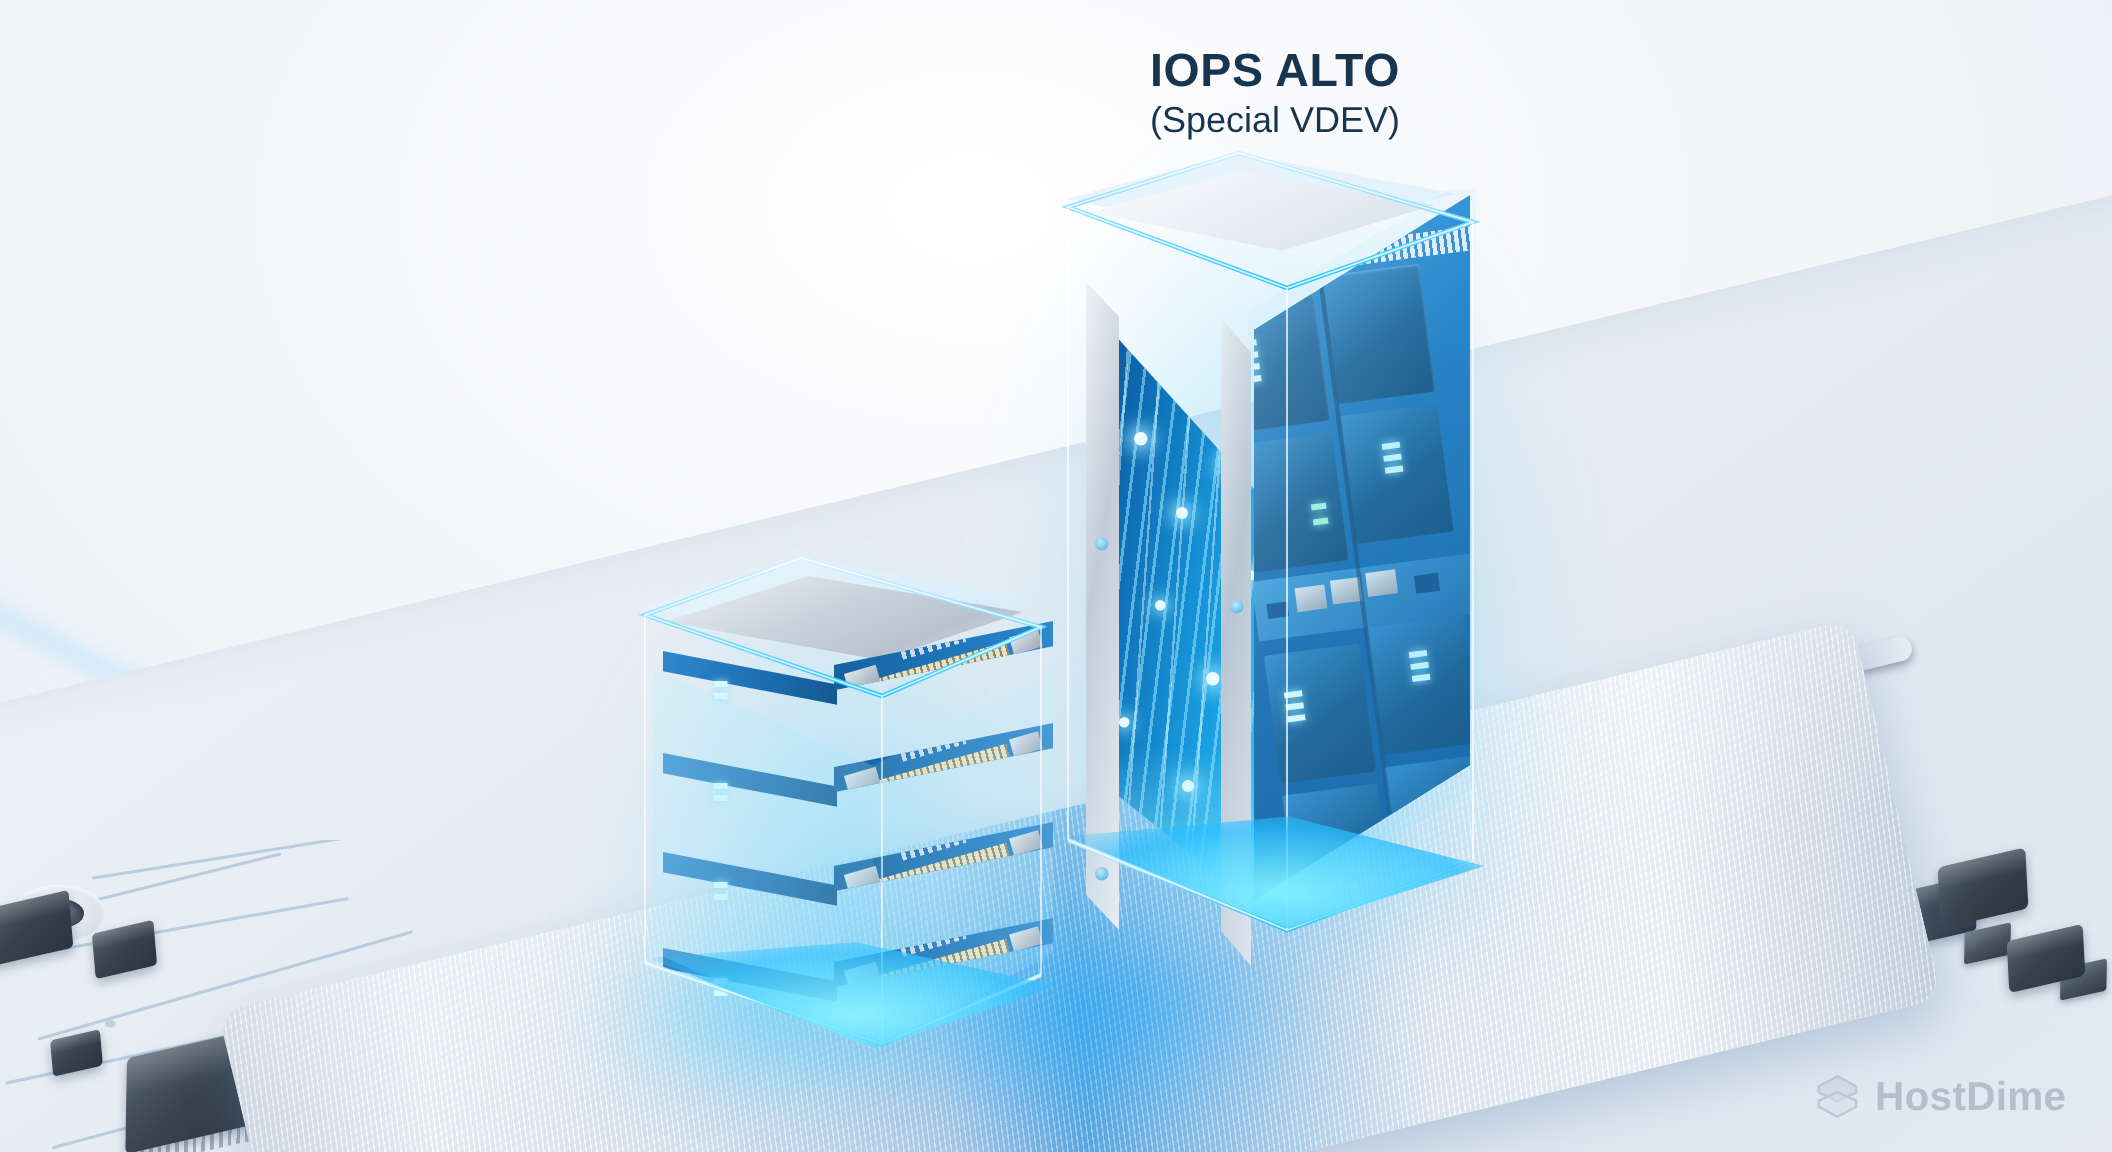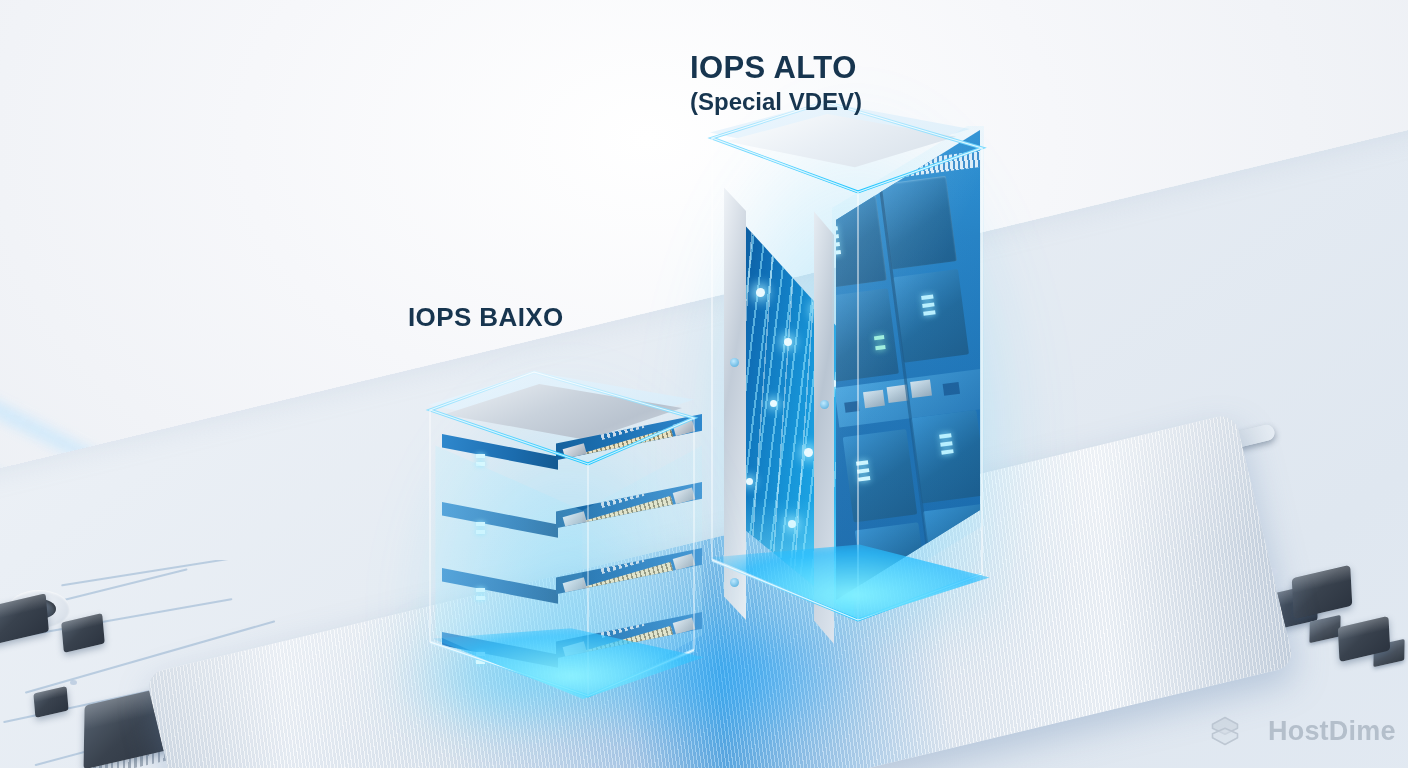--- a/index.html
+++ b/index.html
@@ -64,26 +64,26 @@
   .chip-legs{position:absolute;background:repeating-linear-gradient(90deg,#97a3b1 0 2.5px,rgba(0,0,0,0) 2.5px 6px);}
   .cap{position:absolute;background:linear-gradient(160deg,#7b8795,#49525e 55%,#333b45);border-radius:2px;
        box-shadow:0 2px 4px rgba(60,85,115,.45);}
   .hole-ring{position:absolute;border-radius:50%;background:linear-gradient(150deg,#eef2f7,#c5cedb);}
 
   
   .tower{position:absolute;}
   .face{position:absolute;}
 
   
-  .label{position:absolute;color:#17354f;user-select:none;margin-top:21px;}
+  .label{position:absolute;text-align:center;color:#17354f;user-select:none;}
   .label .ttl{font-weight:bold;letter-spacing:.4px;}
-  .label .sub{font-weight:bold;}
-
-  
-  .logo{position:absolute;display:flex;align-items:center;gap:26px;opacity:.62;}
+  .label .sub{font-weight:normal;}
+
+  
+  .logo{position:absolute;display:flex;align-items:center;gap:8px;opacity:.62;}
   .logo-text{font-size:27px;font-weight:bold;color:#9aa6b4;letter-spacing:.2px;}
 
   .glow{position:absolute;pointer-events:none;border-radius:50%;filter:blur(22px);}
 </style>
 </head>
 <body>
 
 <div id="stage">
 
   <div class="streaks">
@@ -450,21 +450,20 @@
          background:radial-gradient(ellipse at 52% 50%,rgba(140,242,255,.95),rgba(50,195,255,.7) 55%,rgba(30,170,250,0) 85%);
          filter:blur(2px);"></div>
   </div>
 
   <div class="label" style="left:690px;top:28px;width:320px;">
     <div class="ttl" style="font-size:31px;line-height:38px;">IOPS ALTO</div>
     <div class="sub" style="font-size:24px;line-height:30px;">(Special VDEV)</div>
   </div>
 
   <div class="label" style="left:408px;top:280px;width:324px;">
-    <div class="ttl" style="font-size:26px;line-height:33px;">IOPS BAIXO</div>
   </div>
 
   <div class="logo" style="left:1208px;top:714px;">
     <svg width="34" height="34" viewBox="0 0 34 34">
       <g fill="none" stroke="#a9b4c1" stroke-width="1.6" stroke-linejoin="round">
         <path d="M17 3.5 L29.5 10.2 L29.5 14.2 L17 20.2 L4.5 14.2 L4.5 10.2 Z" fill="#c3ccd7" fill-opacity=".75"></path>
         <path d="M17 14.2 L29.5 19.8 L29.5 23.8 L17 30.5 L4.5 23.8 L4.5 19.8 Z" fill="#d4dce5" fill-opacity=".55"></path>
       </g>
     </svg>
     <div class="logo-text">HostDime</div>

